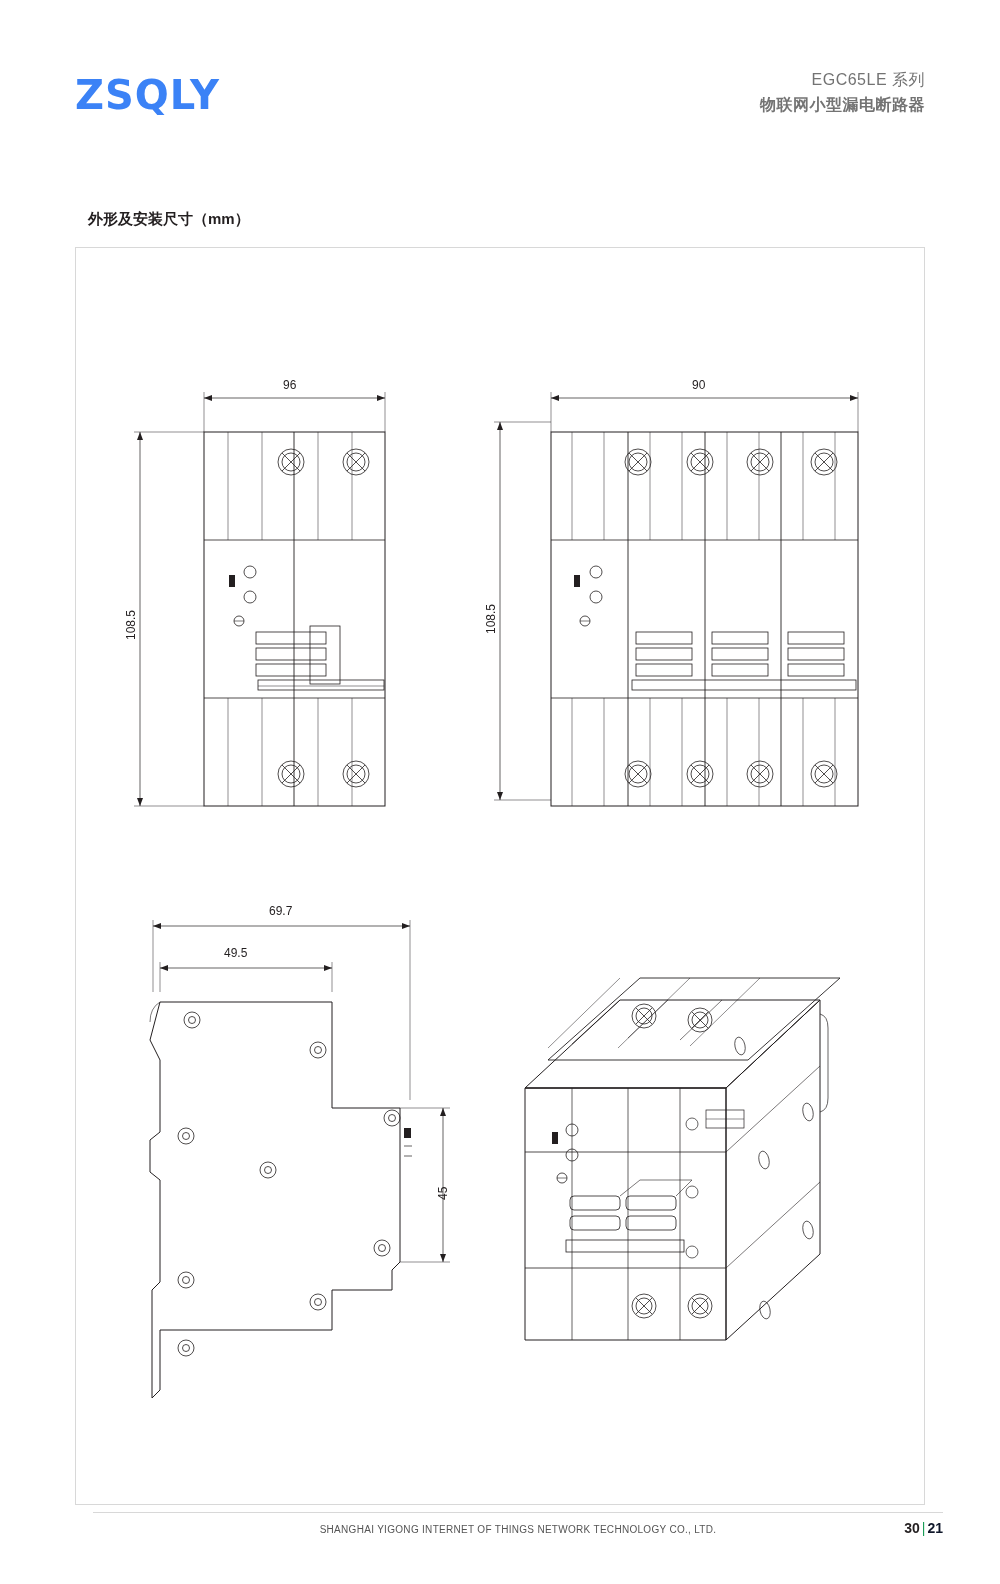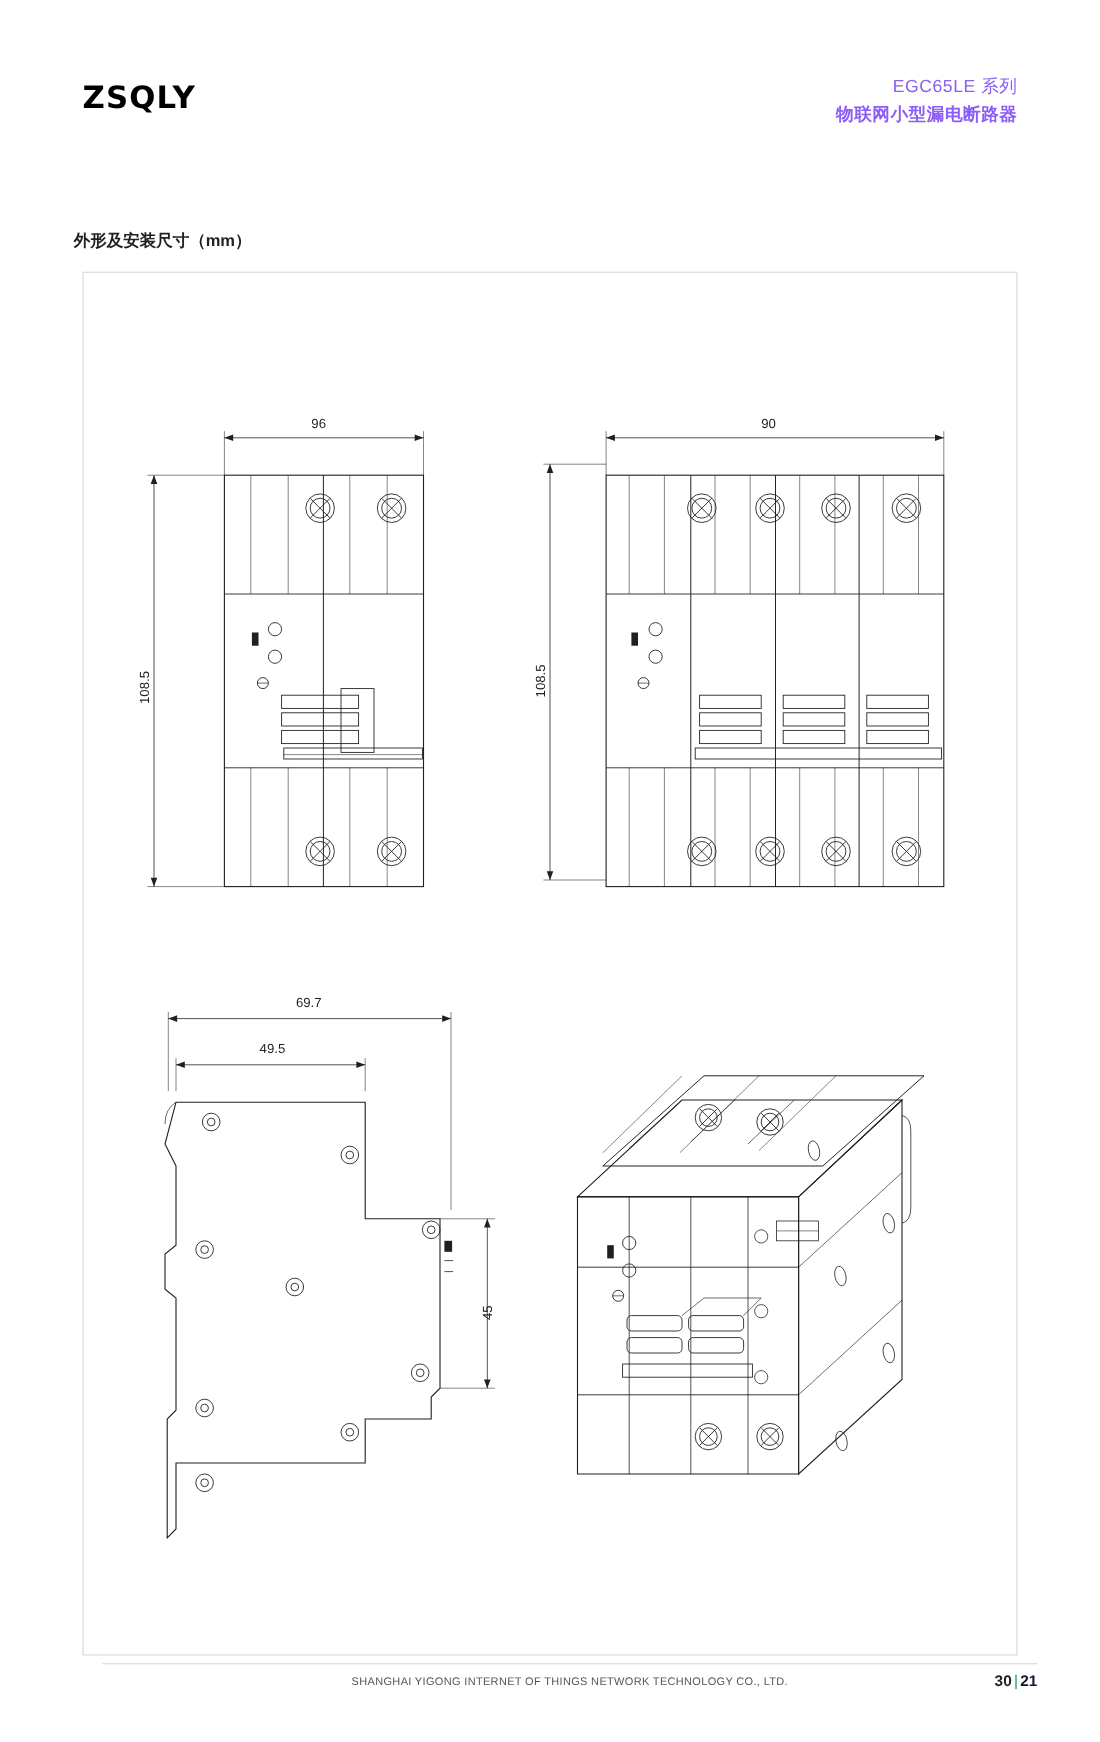--- a/index.html
+++ b/index.html
@@ -26,48 +26,48 @@
     position: absolute;
     top: 0;
     left: 0;
     width: 1000px;
     height: 150px;
   }
   .logo {
     position: absolute;
     left: 75px;
     top: 72px;
-    font-size: 28px;
+    font-size: 40px;
     font-weight: bold;
     letter-spacing: 1px;
-    color: #000000;
+    color: #3b82f6;
     font-family: "DejaVu Sans", sans-serif;
   }
   .header-title {
     position: absolute;
     right: 75px;
     top: 68px;
     text-align: right;
-    color: #8b5cf6;
+    color: #737373;
     line-height: 1.55;
   }
   .header-title .line1 {
     font-size: 16px;
     letter-spacing: 0.5px;
   }
   .header-title .line2 {
     font-size: 16px;
     letter-spacing: 0.5px;
     font-weight: bold;
   }
 
   
   .section-title {
     position: absolute;
-    left: 67px;
+    left: 88px;
     top: 210px;
     font-size: 15px;
     font-weight: bold;
     color: #231f20;
   }
 
   
   .content-frame {
     position: absolute;
     left: 75px;
@@ -487,21 +487,21 @@
     </g>
   </svg>
 
   <div class="dim-label" style="left:283px; top:378px;">96</div>
   <div class="dim-label vert" style="left:124px; top:640px;">108.5</div>
 
   <div class="dim-label" style="left:692px; top:378px;">90</div>
   <div class="dim-label vert" style="left:484px; top:634px;">108.5</div>
 
   <div class="dim-label" style="left:269px; top:904px;text-align:center;">69.7</div>
-  <div class="dim-label" style="left:236px; top:946px;">49.5</div>
+  <div class="dim-label" style="left:224px; top:946px;">49.5</div>
   <div class="dim-label vert" style="left:436px; top:1200px;">45</div>
 
   <div class="footer">
     <div class="footer-line"></div>
     <div class="footer-text">SHANGHAI YIGONG INTERNET OF THINGS NETWORK TECHNOLOGY CO., LTD.</div>
     <div class="footer-page">
       <span>30</span><span class="sep">|</span><span class="pg2">21</span>
     </div>
   </div>
 

